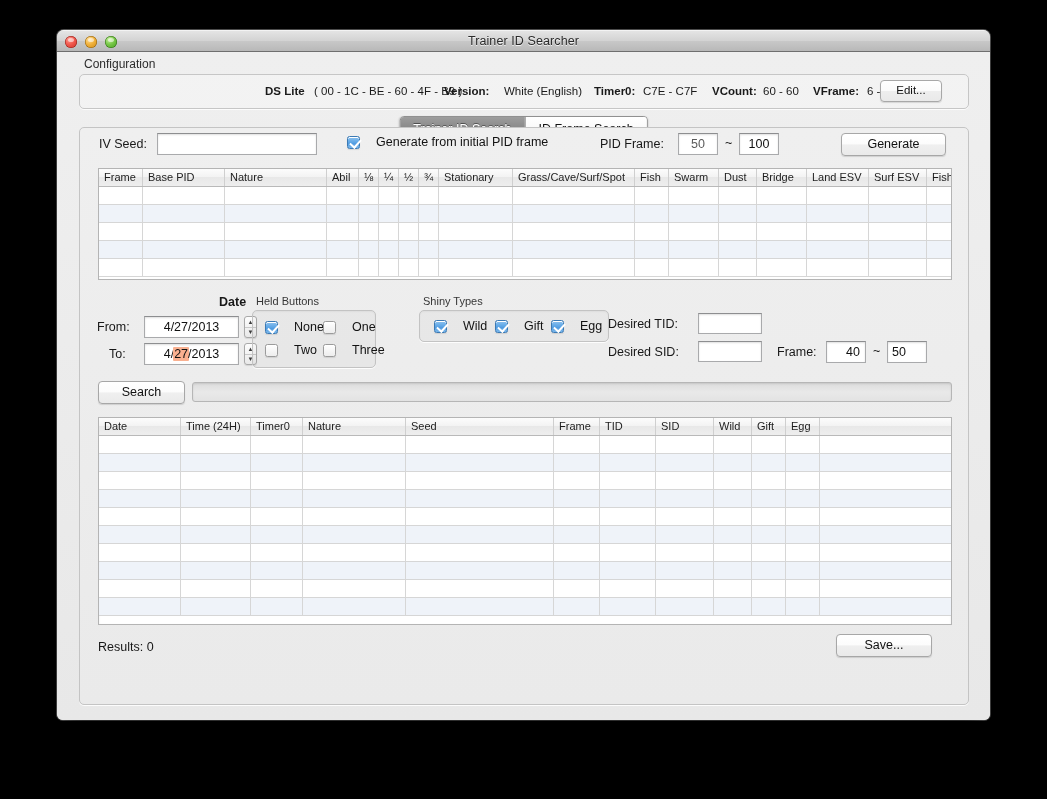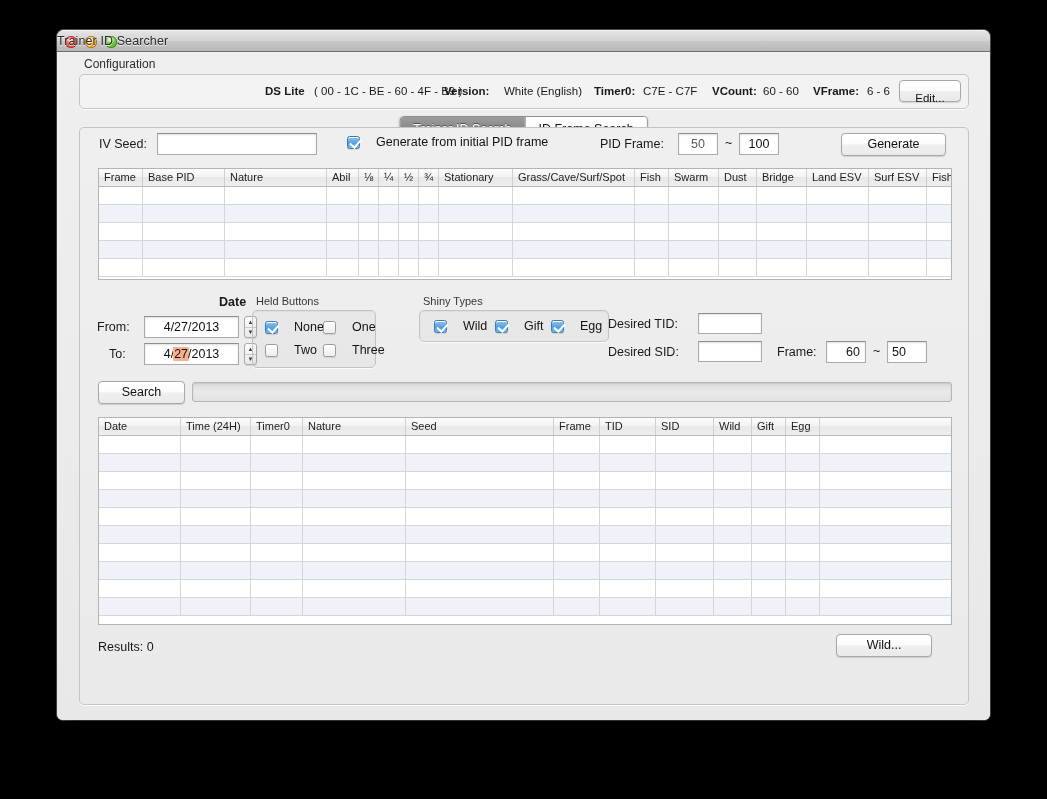--- a/index.html
+++ b/index.html
@@ -33,20 +33,21 @@
   .titlebar {
     position: relative;
     height: 22px;
     background: linear-gradient(to bottom, #e4e4e4 0%, #d3d3d3 48%, #c8c8c8 50%, #b8b8b8 100%);
     border-bottom: 1px solid #6f6f6f;
     border-top: 1px solid #f3f3f3;
   }
   .title-text {
     position: absolute;
     left: 0; right: 0; top: 3px;
+    text-align: center;
     font-size: 12.5px;
     color: #2b2b2b;
     text-shadow: 0 1px 0 rgba(255,255,255,0.75);
     letter-spacing: .1px;
   }
   .traffic {
     position: absolute;
     left: 8px; top: 5px;
     display: flex;
     gap: 8px;
@@ -116,30 +117,30 @@
   .cfg-text {
     position: absolute;
     top: 10px;
     font-size: 11.5px;
     color: #1a1a1a;
     white-space: nowrap;
   }
   .cfg-text.b { font-weight: bold; }
   .edit-btn {
     position: absolute;
-    right: 7px; top: 5px;
+    right: 26px; top: 5px;
     width: 62px; height: 22px;
     border: 1px solid #a8a8a8;
     border-radius: 4px;
     background: linear-gradient(to bottom, #ffffff 0%, #fbfbfb 48%, #eeeeee 52%, #e9e9e9 100%);
     box-shadow: 0 1px 1px rgba(0,0,0,0.12), inset 0 1px 0 #fff;
     font-size: 11.5px;
     color: #111;
     text-align: center;
-    padding-top: 11px;
+    padding-top: 3px;
     cursor: default;
   }
 
   
   .tabstrip {
     position: absolute;
     left: 0; right: 0; top: 64px;
     height: 24px;
   }
   .tabs {
@@ -565,21 +566,21 @@
           </div>
         </div>
 
         <div class="lbl" style="left:528px; top:189px;">Desired TID:</div>
         <div class="tf" style="left:618px; top:185px; width:64px; height:21px;"></div>
 
         <div class="lbl" style="left:528px; top:217px;">Desired SID:</div>
         <div class="tf" style="left:618px; top:213px; width:64px; height:21px;"></div>
 
         <div class="lbl" style="left:697px; top:217px;">Frame:</div>
-        <div class="tf right" style="left:746px; top:213px; width:40px; height:22px;">60</div>
+        <div class="tf right" style="left:746px; top:213px; width:40px; height:22px;">40</div>
         <div class="lbl" style="left:793px; top:216px;">~</div>
         <div class="tf" style="left:807px; top:213px; width:40px; height:22px;">50</div>
 
         <div class="btn" style="left:18px; top:253px; width:87px; height:23px; line-height:21px;">Search</div>
         <div class="progress" style="left:112px; top:254px; width:760px; height:20px;"></div>
 
         <div class="table" id="results-table" style="left:18px; top:289px; width:854px; height:208px;">
           <div class="thead" id="results-thead">
               <div class="th" style="width: 82px;">Date</div>
               <div class="th" style="width: 70px;">Time (24H)</div>
@@ -732,18 +733,18 @@
                 <div class="td" style="width: 58px;"></div>
                 <div class="td" style="width: 38px;"></div>
                 <div class="td" style="width: 34px;"></div>
                 <div class="td" style="width: 34px;"></div>
                 <div class="td last" style="width: 132px;"></div>
               </div>
             </div>
         </div>
 
         <div class="lbl" style="left:18px; top:512px;">Results: 0</div>
-        <div class="btn" style="left:756px; top:506px; width:96px; height:23px; line-height:21px;">Wild...</div>
+        <div class="btn" style="left:756px; top:506px; width:96px; height:23px; line-height:21px;">Save...</div>
 
       </div>
     </div>
   </div>
 </div>
 
 </body></html>

